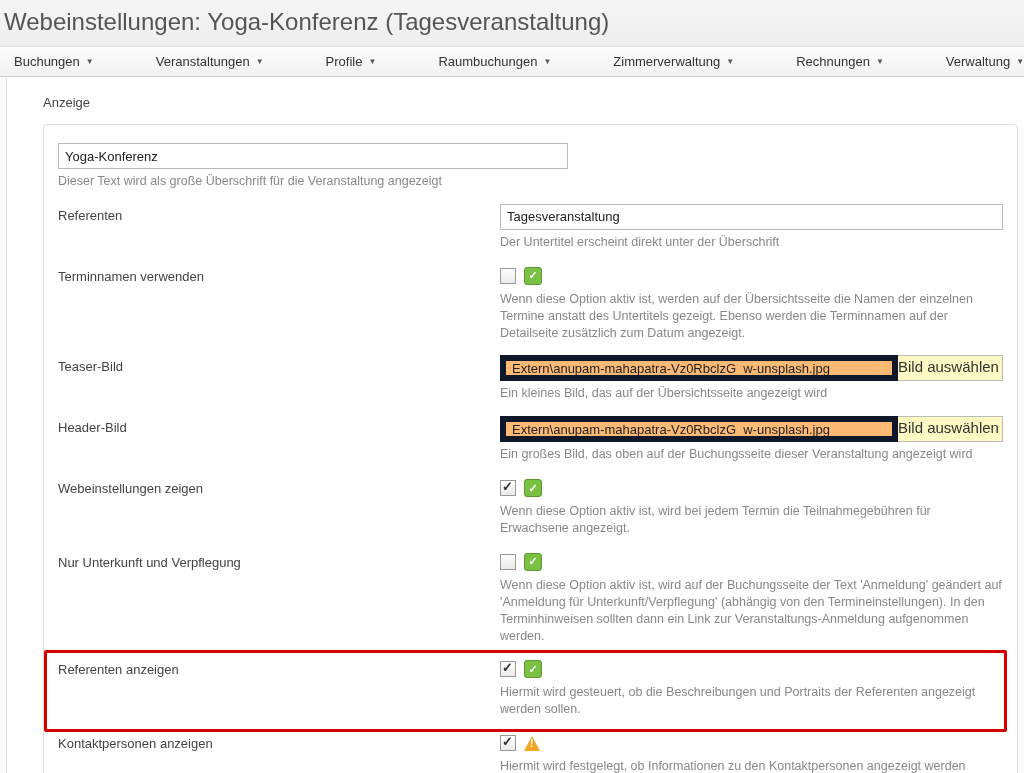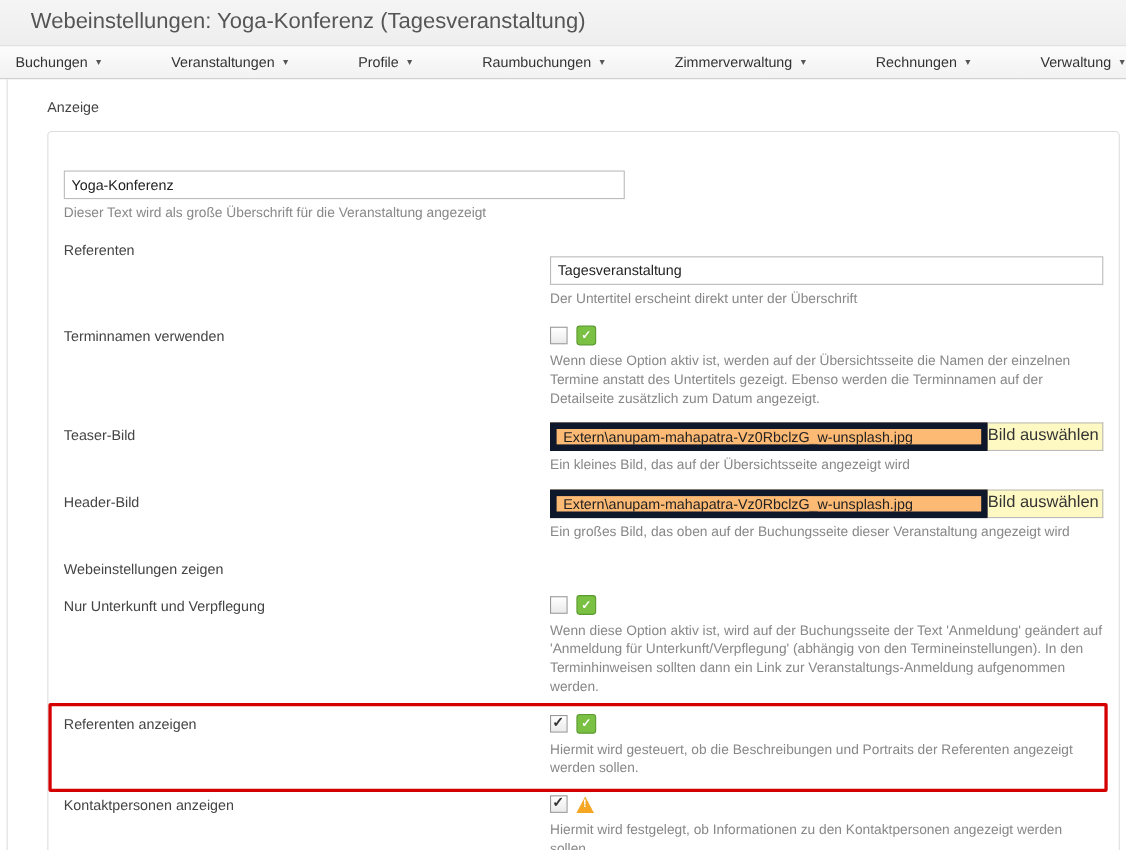--- a/index.html
+++ b/index.html
@@ -4,24 +4,24 @@
 <style>
   * { box-sizing: border-box; margin: 0; padding: 0; }
   body {
     font-family: "Segoe UI", Tahoma, Arial, sans-serif;
     font-size: 13px;
     background: #fff;
     color: #333;
     width: 1024px;
   }
   .page-title {
-    font-size: 20px;
+    font-size: 24px;
     font-weight: 400;
     color: #555;
-    padding: 8px 12px 10px 28px;
+    padding: 8px 12px 10px 4px;
     background: linear-gradient(#f5f5f5,#eee);
   }
   .menubar {
     background: linear-gradient(#fcfcfc,#f2f2f2);
     border-top: 1px solid #ddd;
     border-bottom: 1px solid #ccc;
     padding: 4px 6px;
     display: flex;
     align-items: flex-start;
     gap: 18px;
@@ -82,21 +82,20 @@
   }
   .text-input {
     width: 100%;
     max-width: 510px;
     height: 26px;
     border: 1px solid #bbb;
     padding: 2px 6px;
     font-size: 13px;
     color: #222;
     background: #fff;
-    margin-top: 17px;
   }
   .file-row {
     display:flex;
     width: 100%;
     max-width: 510px;
   }
   .file-input {
     flex:1;
     height: 26px;
     border: 6px solid #0f172a;
@@ -283,20 +282,27 @@
         <div class="file-row">
           <input class="file-input" value="Extern\anupam-mahapatra-Vz0RbclzG_w-unsplash.jpg" style="">
           <div class="file-btn">Bild auswählen</div>
         </div>
         <div class="help-text">Ein großes Bild, das oben auf der Buchungsseite dieser Veranstaltung angezeigt wird</div>
       </div>
     </div>
 
     <div class="form-row">
       <div class="form-label">Webeinstellungen zeigen</div>
+      <div class="form-control-col">
+        <div class="cb-row">
+          <div class="checkbox checked"></div>
+          <div class="status-ico status-ok"></div>
+        </div>
+        <div class="help-text">Wenn diese Option aktiv ist, wird bei jedem Termin die Teilnahmegebühren für Erwachsene angezeigt.</div>
+      </div>
     </div>
 
     <div class="form-row">
       <div class="form-label">Nur Unterkunft und Verpflegung</div>
       <div class="form-control-col">
         <div class="cb-row">
           <div class="checkbox"></div>
           <div class="status-ico status-ok"></div>
         </div>
         <div class="help-text">Wenn diese Option aktiv ist, wird auf der Buchungsseite der Text 'Anmeldung' geändert auf 'Anmeldung für Unterkunft/Verpflegung' (abhängig von den Termineinstellungen). In den Terminhinweisen sollten dann ein Link zur Veranstaltungs-Anmeldung aufgenommen werden.</div>

